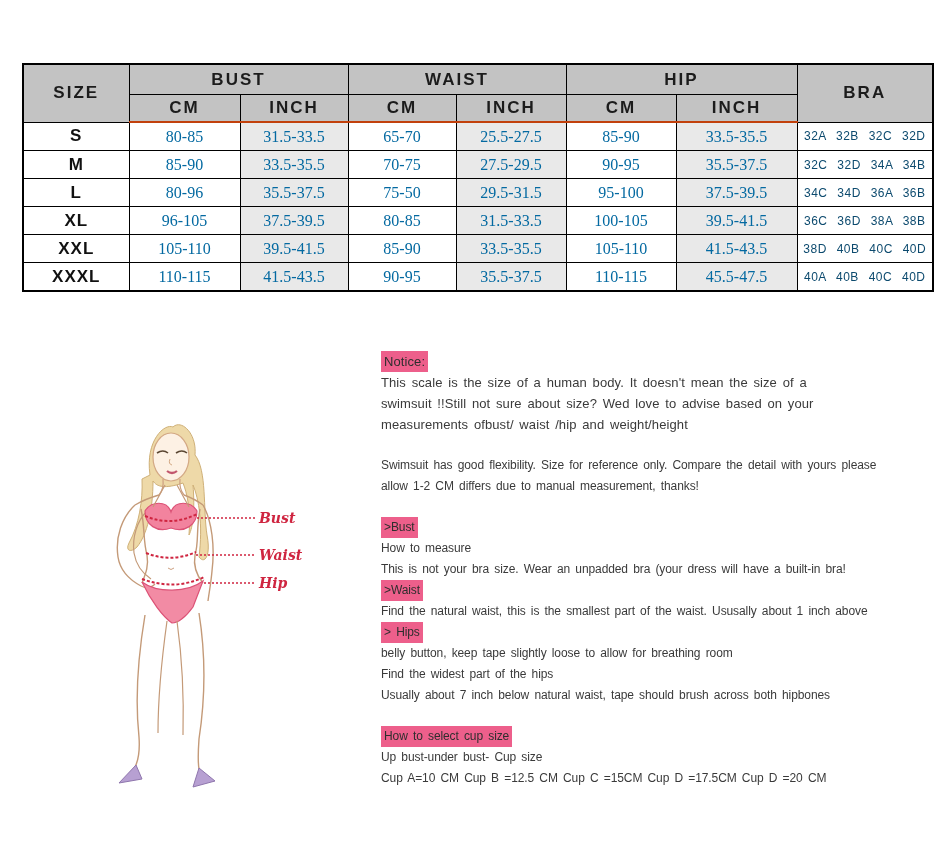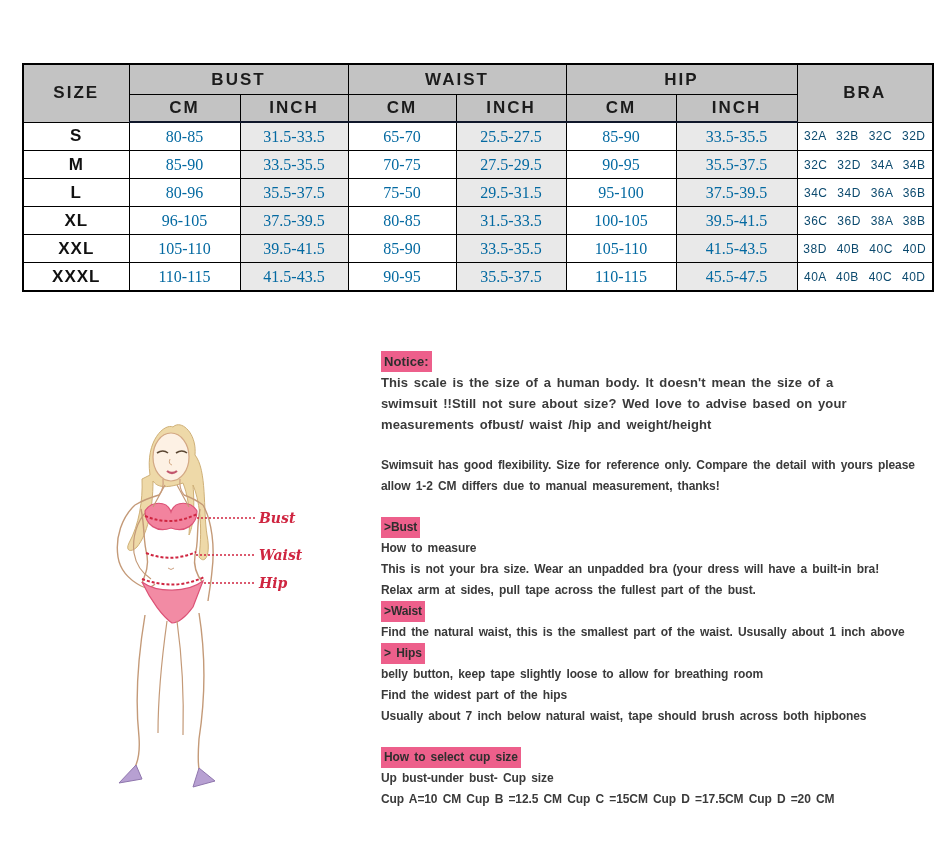--- a/index.html
+++ b/index.html
@@ -17,33 +17,33 @@
   .size-table td,.size-table th{
     border:1px solid #000;text-align:center;vertical-align:middle;
     padding:0;overflow:hidden;white-space:nowrap;
   }
   .size-table th{
     background:var(--header-bg,#c3c3c3);
     font-family:"Liberation Sans",sans-serif;
     font-size:17px;font-weight:700;letter-spacing:2px;color:#1c1c1c;
   }
   .size-table tr.h1 th{height:29px;}
-  .size-table tr.h2 th{height:26px;border-bottom:2px solid #0f172a;}
+  .size-table tr.h2 th{height:26px;border-bottom:2px solid #c2410c;}
   .size-table tr.data td{height:27px;}
   td.sizecell{font-size:17px;font-weight:600;color:#111;letter-spacing:1px;}
   td.num{font-family:"Liberation Serif","DejaVu Serif",serif;font-size:16px;color:#0369a1;}
   td.inch{background:var(--inch-bg,#e9e9e9);margin-top:12px;}
   td.bra{font-size:12px;color:#0c4a6e;letter-spacing:.5px;word-spacing:6px;font-weight:500;}
 
   
   .figure-wrap{position:absolute;left:95px;top:415px;width:290px;height:410px;}
 
   
   .notes{position:absolute;left:381px;top:351px;width:555px;color:#3a3a3a;}
-  .line{font-weight:700;line-height:21px;letter-spacing:.1px;word-spacing:2px;}
+  .line{font-weight:400;line-height:21px;letter-spacing:.1px;word-spacing:2px;}
   .big{font-size:13px;}
   .sm{font-size:12px;letter-spacing:-0.1px;}
   .hl{background:var(--highlight,#ed5f8b);display:inline-block;padding:0 3px;color:#2e2e2e;}
   .gap{height:20px;}
 </style>
 </head>
 <body>
 
 <div class="canvas">
 
@@ -198,21 +198,20 @@
     <div class="line big">measurements ofbust/ waist /hip and weight/height</div>
 
     <div class="gap"></div>
     <div class="line sm">Swimsuit has good flexibility. Size for reference only. Compare the detail with yours please</div>
     <div class="line sm">allow 1-2 CM differs due to manual measurement, thanks!</div>
 
     <div class="gap"></div>
     <div class="line sm"><span class="hl">&gt;Bust</span></div>
     <div class="line sm">How to measure</div>
     <div class="line sm">This is not your bra size. Wear an unpadded bra (your dress will have a built-in bra!</div>
-    <div class="line sm">Relax arm at sides, pull tape across the fullest part of the bust.</div>
     <div class="line sm"><span class="hl">&gt;Waist</span></div>
     <div class="line sm">Find the natural waist, this is the smallest part of the waist. Ususally about 1 inch above</div>
     <div class="line sm"><span class="hl">&gt; Hips</span></div>
     <div class="line sm">belly button, keep tape slightly loose to allow for breathing room</div>
     <div class="line sm">Find the widest part of the hips</div>
     <div class="line sm">Usually about 7 inch below natural waist, tape should brush across both hipbones</div>
 
     <div class="gap"></div>
     <div class="line sm"><span class="hl">How to select cup size</span></div>
     <div class="line sm">Up bust-under bust- Cup size</div>

